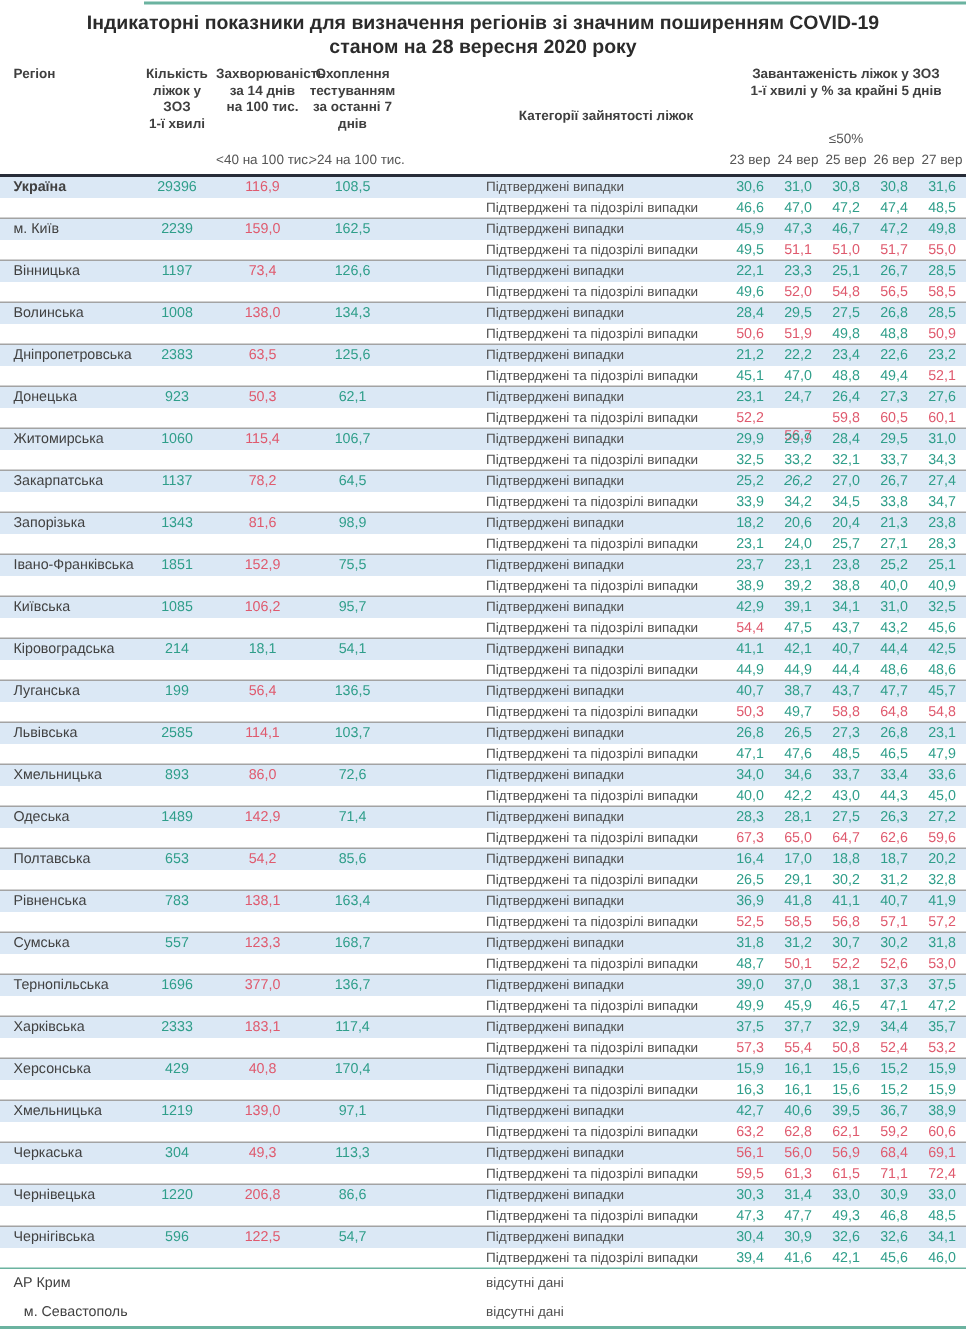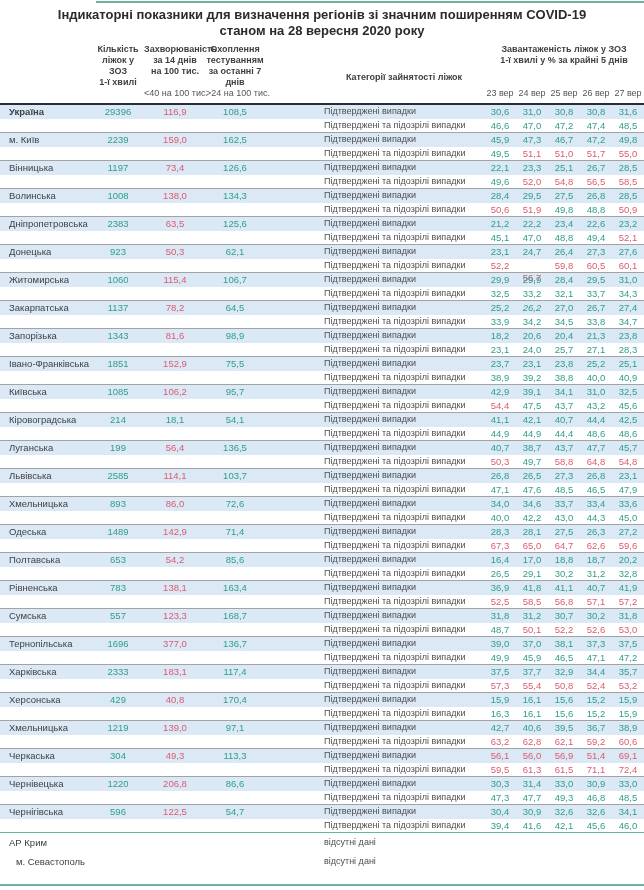--- a/index.html
+++ b/index.html
@@ -45,33 +45,37 @@
 <div class="page">
   <div class="topline"></div>
 
   <div class="title">
     <div>Індикаторні показники для визначення регіонів зі значним поширенням COVID-19</div>
     <div>станом на 28 вересня 2020 року</div>
   </div>
 
   <div class="hdr">
     <div class="grid hrA">
+      <div class="h left" style="grid-column:1">Регіон</div>
       <div class="h" style="grid-column:2">Кількість
 ліжок у ЗОЗ
 1-ї хвилі</div>
       <div class="h" style="grid-column:3">Захворюваність
 за 14 днів
 на 100 тис.</div>
       <div class="h" style="grid-column:4">Охоплення
 тестуванням
 за останні 7 днів</div>
       <div class="h cat" style="grid-column:6">Категорії зайнятості ліжок</div>
       <div class="h span5">Завантаженість ліжок у ЗОЗ
 1-ї хвилі у % за крайні 5 днів</div>
     </div>
+    <div class="grid hrB">
+      <div class="sub span5">≤50%</div>
+    </div>
     <div class="grid hrC">
       <div class="sub" style="grid-column:3">&lt;40 на 100 тис.</div>
       <div class="sub" style="grid-column:4">&gt;24 на 100 тис.</div>
       <div class="date" style="grid-column:7">23 вер</div>
       <div class="date" style="grid-column:8">24 вер</div>
       <div class="date" style="grid-column:9">25 вер</div>
       <div class="date" style="grid-column:10">26 вер</div>
       <div class="date" style="grid-column:11">27 вер</div>
     </div>
   </div>
@@ -586,21 +590,21 @@
       <div class="block">
         <div class="row r1">
           <div class="c region" style="grid-column: 1;">Черкаська</div>
           <div class="c num" style="grid-column: 2; color: rgb(47, 158, 138);">304</div>
           <div class="c num" style="grid-column: 3; color: rgb(223, 90, 110);">49,3</div>
           <div class="c num" style="grid-column: 4; color: rgb(47, 158, 138);">113,3</div>
           <div class="c label" style="grid-column: 6;">Підтверджені випадки</div>
           <div class="c num" style="grid-column: 7; color: rgb(223, 90, 110);">56,1</div>
           <div class="c num" style="grid-column: 8; color: rgb(223, 90, 110);">56,0</div>
           <div class="c num" style="grid-column: 9; color: rgb(223, 90, 110);">56,9</div>
-          <div class="c num" style="grid-column: 10; color: rgb(223, 90, 110);">51,4</div>
+          <div class="c num" style="grid-column: 10; color: rgb(223, 90, 110);">68,4</div>
           <div class="c num" style="grid-column: 11; color: rgb(223, 90, 110);">69,1</div>
         </div>
         <div class="row r2">
           <div class="c label" style="grid-column: 6;">Підтверджені та підозрілі випадки</div>
           <div class="c num" style="grid-column: 7; color: rgb(223, 90, 110);">59,5</div>
           <div class="c num" style="grid-column: 8; color: rgb(223, 90, 110);">61,3</div>
           <div class="c num" style="grid-column: 9; color: rgb(223, 90, 110);">61,5</div>
           <div class="c num" style="grid-column: 10; color: rgb(223, 90, 110);">71,1</div>
           <div class="c num" style="grid-column: 11; color: rgb(223, 90, 110);">72,4</div>
         </div>

